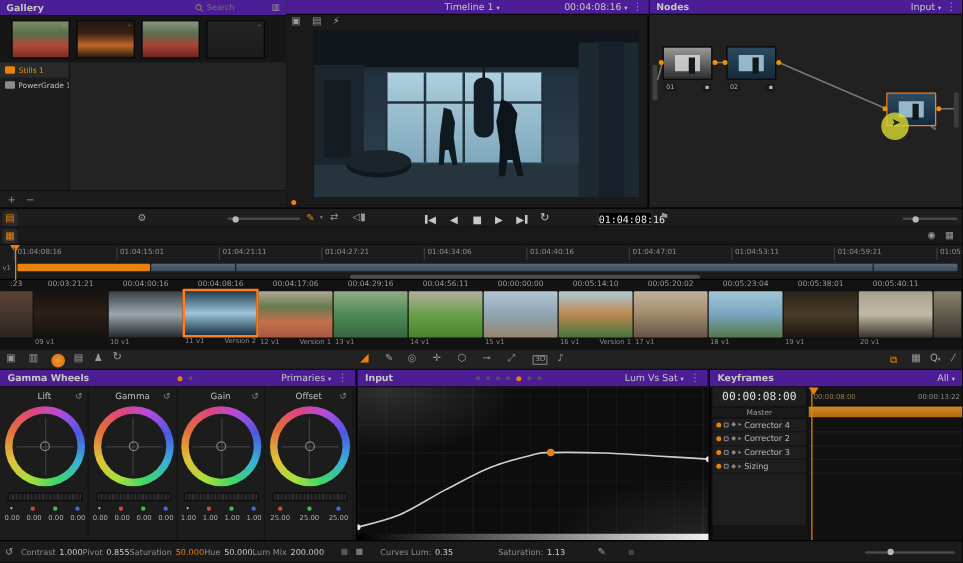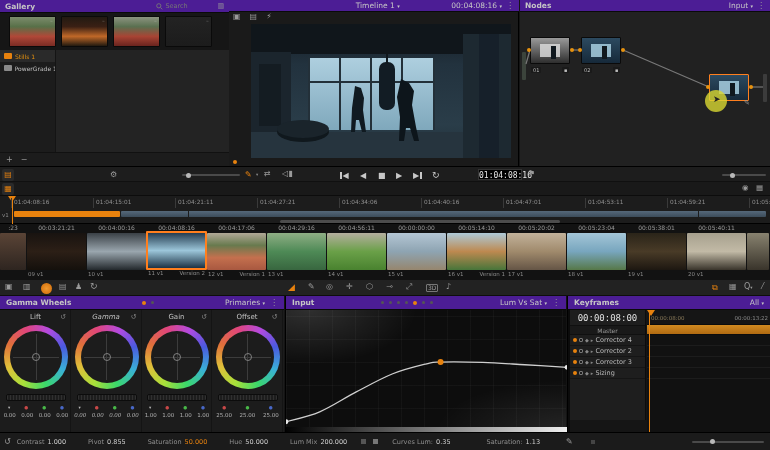--- a/index.html
+++ b/index.html
@@ -441,21 +441,21 @@
           <span style="font-size: 4.5px; color: rgb(72, 184, 72);">●</span>
           <span style="font-size: 4.5px; color: rgb(72, 104, 200);">●</span>
         </div>
         <div class="wvals">
           <span>0.00</span>
           <span>0.00</span>
           <span>0.00</span>
           <span>0.00</span>
         </div>
       </div>
-      <div class="wheelcol" style="left: 71.5px; font-style: italic;">
+      <div class="wheelcol" style="left: 71.5px;">
         <div class="wlabel">Gamma<span class="wreset">↺</span></div>
         <div class="crossh"></div>
         <div class="crossv"></div>
         <div class="ring"></div>
         <div class="cross"></div>
         <div class="wslider"></div>
         <div class="wmarks">
           <span style="font-size: 4.5px; color: rgb(184, 184, 184);">▾</span>
           <span style="font-size: 4.5px; color: rgb(200, 72, 72);">●</span>
           <span style="font-size: 4.5px; color: rgb(72, 184, 72);">●</span>
@@ -571,21 +571,21 @@
           <div style="height: 11px; border-bottom: 1px solid rgb(28, 28, 28);"></div>
           <div style="height: 11px; border-bottom: 1px solid rgb(28, 28, 28);"></div>
           <div style="height: 11px; border-bottom: 1px solid rgb(28, 28, 28);"></div>
         </div>
       <div class="ab" style="left:2px;top:0;width:1px;height:122px;background:#e8820e;"></div>
     </div>
   </div>
 
   <div class="ab" style="left:0;top:432px;width:770px;height:18px;background:#1b1b1b;border-top:1px solid #000;display:flex;align-items:center;">
     <span class="ic" style="margin:0 6px 0 4px;font-size:8px;">↺</span>
-    <div id="adjust-row" style="display:flex;gap:22px;">
+    <div id="adjust-row" style="display:flex;">
         <div class="footitem">
           <span class="fl">Contrast</span>
           <span class="fv">1.000</span>
         </div>
         <div class="footitem">
           <span class="fl">Pivot</span>
           <span class="fv">0.855</span>
         </div>
         <div class="footitem">
           <span class="fl">Saturation</span>

